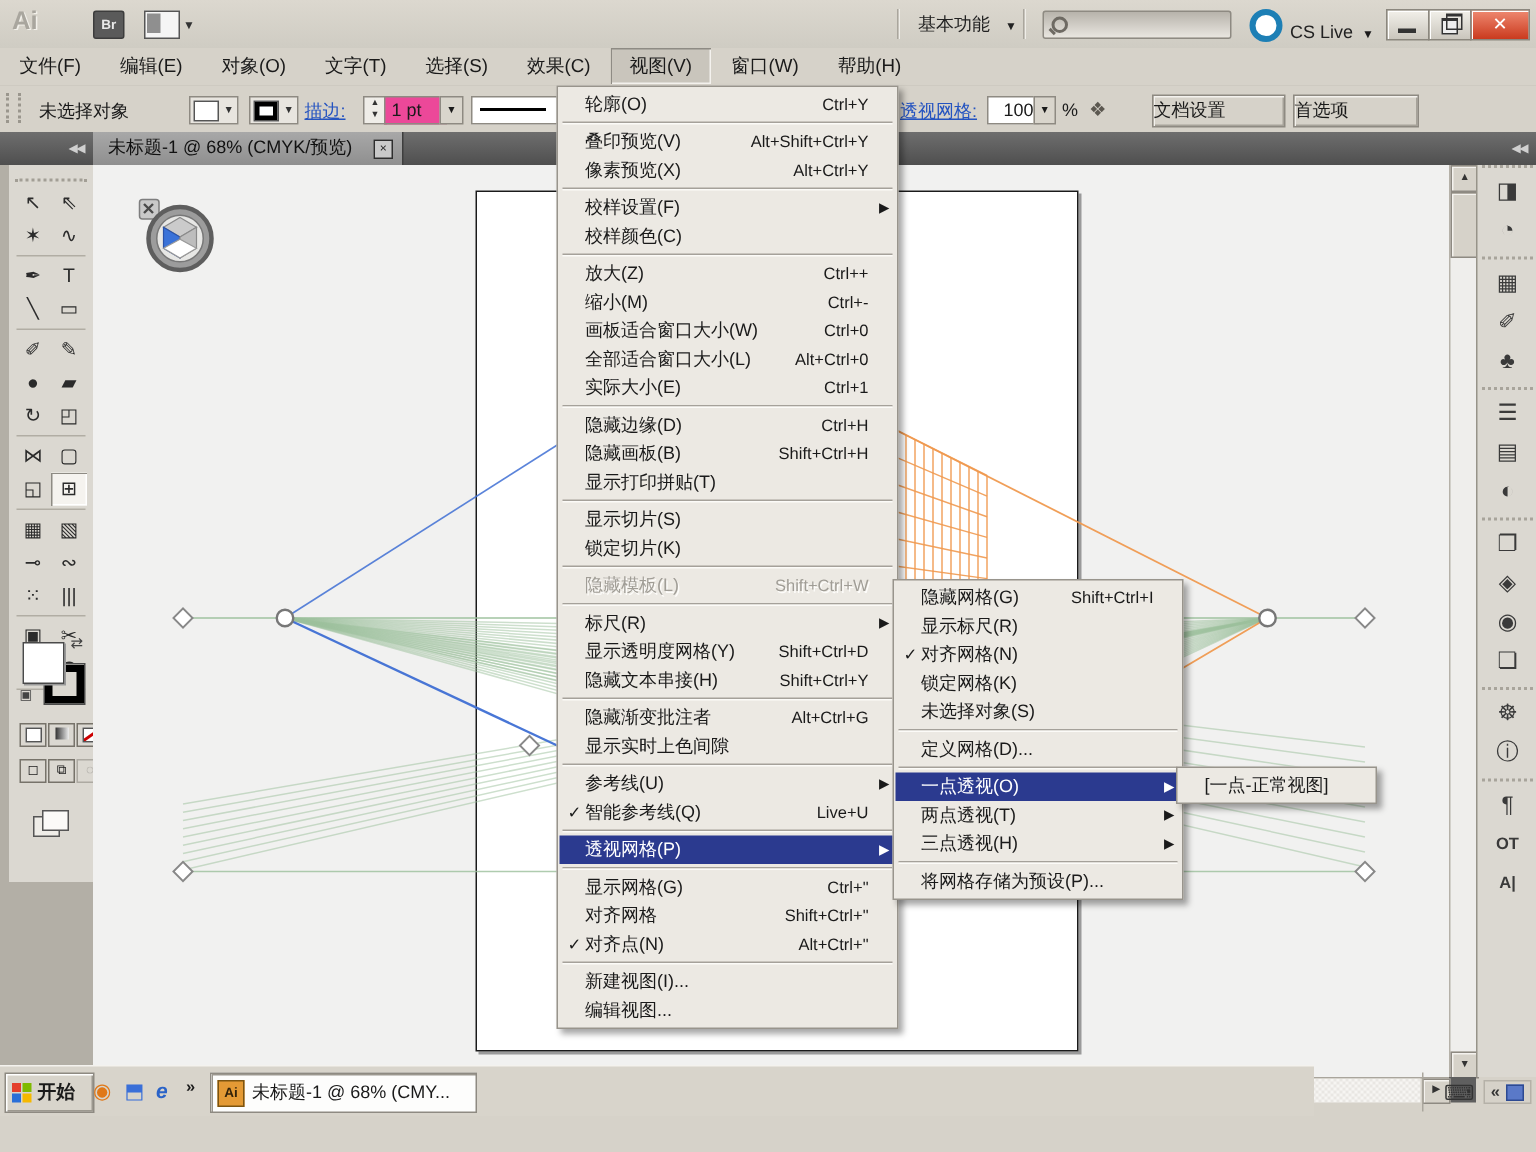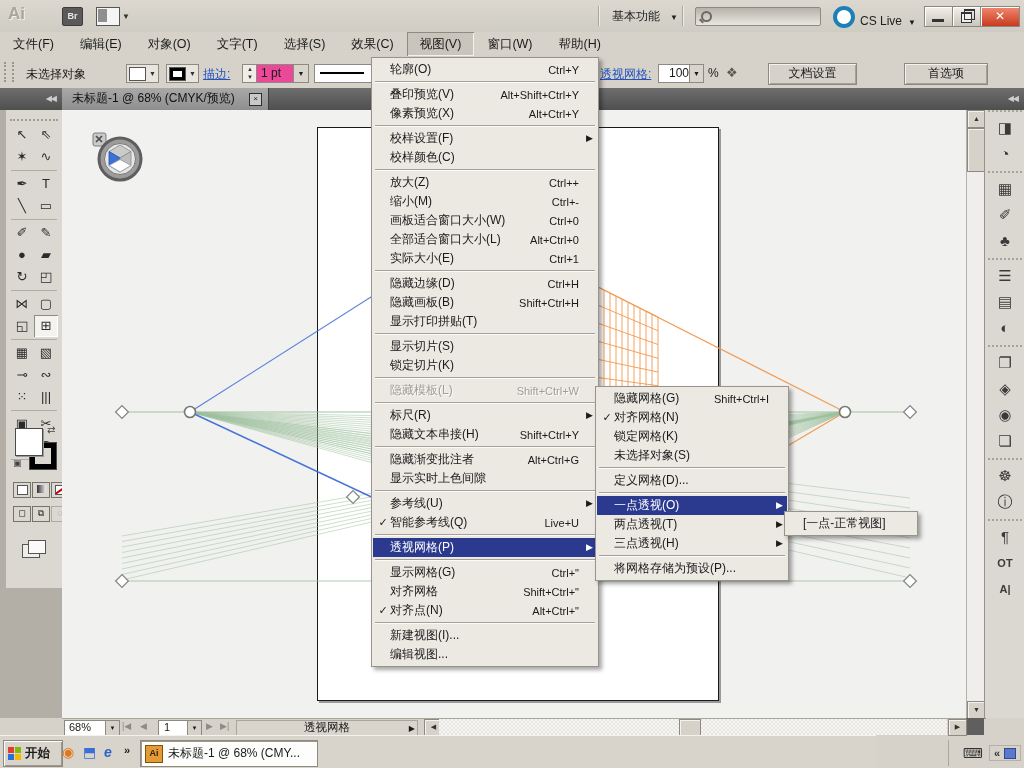--- a/index.html
+++ b/index.html
@@ -54,23 +54,23 @@
   #stroke-weight-box{left:256px;top:7px;width:36px;height:17px;background:#ec4899;border:1px solid #8e8a82;line-height:16px;padding-left:4px}
   #stroke-weight-car{left:293px;top:7px;width:14px;height:17px;border:1px solid #8e8a82;background:#d9d5cc;text-align:center;font-size:7px;line-height:17px}
   #stroke-style-box{left:314px;top:7px;width:56px;height:17px;background:#fff;border:1px solid #8e8a82}
   #stroke-style-box i{position:absolute;left:5px;top:7px;width:44px;height:2px;background:#000}
   #opacity-label{left:600px;top:9px}
   #opacity-box{left:658px;top:7px;width:30px;height:17px;background:#fff;border:1px solid #8e8a82;line-height:16px;text-align:right;padding-right:3px}
   #opacity-car{left:689px;top:7px;width:13px;height:17px;border:1px solid #8e8a82;background:#d9d5cc;text-align:center;font-size:7px;line-height:17px}
   #percent-label{left:708px;top:9px}
   #style-icon{left:726px;top:8px;font-size:13px;color:#5c5850}
   .cb-button{top:6px;height:20px;background:#d6d2c9;border:1px solid #8e8a82;box-shadow:inset 1px 1px 0 #f4f2ee, inset -1px -1px 0 #a6a299;
-             line-height:19px;text-align:center}
+             line-height:19px;}
   #doc-setup-btn{left:768px;width:87px}
-  #prefs-btn{left:904px;width:82px}
+  #prefs-btn{left:862px;width:82px}
   
   .dark-head{top:88px;height:22px;background:linear-gradient(#6e6e6e,#4f4f4f);color:#cfcfcf;font-size:8px}
   #toolbar-head{left:0;width:62px}
   #tabbar{left:62px;width:922px}
   #rightpanel-head{left:984px;width:40px}
   .collapse{position:absolute;top:6px;letter-spacing:-1px}
   #doc-tab{position:absolute;left:0;top:0;height:22px;width:196px;background:linear-gradient(#a8a8a8,#8f8f8f);
            color:#111;font-size:12px;line-height:21px;padding-left:10px;border-right:1px solid #3e3e3e}
   #tab-close{position:absolute;right:6px;top:5px;width:11px;height:11px;border:1px solid #2e2e2e;background:#c9c9c9;
              font-size:8px;line-height:10px;text-align:center;color:#222}
@@ -131,21 +131,21 @@
   .mi .chk{width:14px;text-align:center;font-size:11px}
   .mi .sc{margin-left:auto;padding-left:12px;font-size:11px}
   .mi .arr{position:absolute;right:4px;top:4px;font-size:9px}
   .mi.hl{background:#2b3a8f;color:#fff}
   .mi.dis{color:#a09d96;text-shadow:1px 1px 0 #fdfcfa}
   .msep{height:0;border-top:1px solid #a5a19a;border-bottom:1px solid #fcfbf8;margin:2px 2px}
   #view-menu{left:371px;top:57px;width:224px}
   #pg-menu{left:595px;top:386px;width:190px}
   #op-menu{left:784px;top:511px;width:130px}
   
-  #taskbar{left:0;top:735px;width:876px;height:33px;background:#d8d4cb;border-top:1px solid #f4f2ee}
+  #taskbar{left:0;top:710px;width:876px;height:33px;background:#d8d4cb;border-top:1px solid #f4f2ee}
   #start-btn{left:3px;top:4px;width:54px;height:25px;background:#d8d4cb;border:1px solid #8e8a82;
              box-shadow:inset 1px 1px 0 #fff, inset -1px -1px 0 #9c988f;display:flex;align-items:center;padding-left:4px}
   #start-flag{width:13px;height:13px;display:grid;grid-template-columns:6px 6px;grid-gap:1px;margin-right:4px}
   #start-flag i{width:6px;height:6px}
   #start-label{font-weight:bold;font-size:12.5px}
   .ql-icon{top:8px;font-size:14px}
   #task-btn{left:140px;top:4px;width:172px;height:25px;background:#fdfdfc;border:1px solid #8e8a82;
             box-shadow:inset 1px 1px 0 #9c988f;display:flex;align-items:center;padding-left:4px;font-size:12px}
   #ai-task-icon{width:16px;height:16px;background:#e49a35;border:1px solid #7c5410;color:#33230a;font-size:9px;font-weight:bold;
                 text-align:center;line-height:15px;margin-right:5px}
@@ -589,20 +589,25 @@
       <span class="sc">Shift+Ctrl+W</span>
     </div>
     <div class="msep"></div>
     <div class="mi">
       <span class="chk"></span>
       <span>标尺(R)</span>
       <span class="arr">▶</span>
     </div>
     <div class="mi">
       <span class="chk"></span>
+      <span>显示透明度网格(Y)</span>
+      <span class="sc">Shift+Ctrl+D</span>
+    </div>
+    <div class="mi">
+      <span class="chk"></span>
       <span>隐藏文本串接(H)</span>
       <span class="sc">Shift+Ctrl+Y</span>
     </div>
     <div class="msep"></div>
     <div class="mi">
       <span class="chk"></span>
       <span>隐藏渐变批注者</span>
       <span class="sc">Alt+Ctrl+G</span>
     </div>
     <div class="mi">
@@ -650,20 +655,24 @@
     <div class="mi">
       <span class="chk"></span>
       <span>编辑视图...</span>
     </div>
   </div>
 <div id="pg-menu" class="menu">
     <div class="mi">
       <span class="chk"></span>
       <span>隐藏网格(G)</span>
       <span class="sc">Shift+Ctrl+I</span>
+    </div>
+    <div class="mi">
+      <span class="chk"></span>
+      <span>显示标尺(R)</span>
     </div>
     <div class="mi">
       <span class="chk">✓</span>
       <span>对齐网格(N)</span>
     </div>
     <div class="mi">
       <span class="chk"></span>
       <span>锁定网格(K)</span>
     </div>
     <div class="mi">

